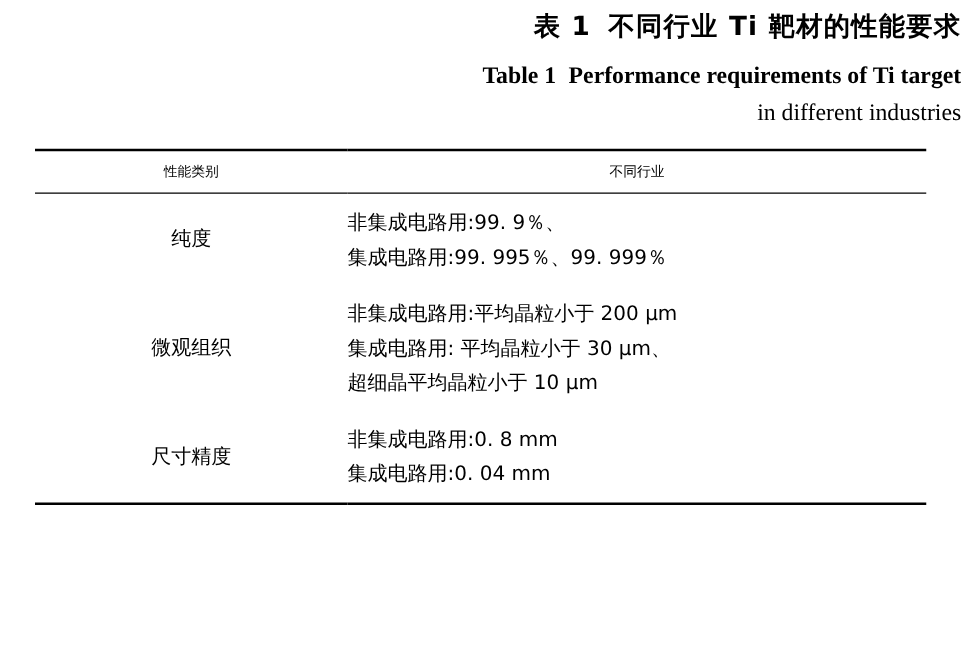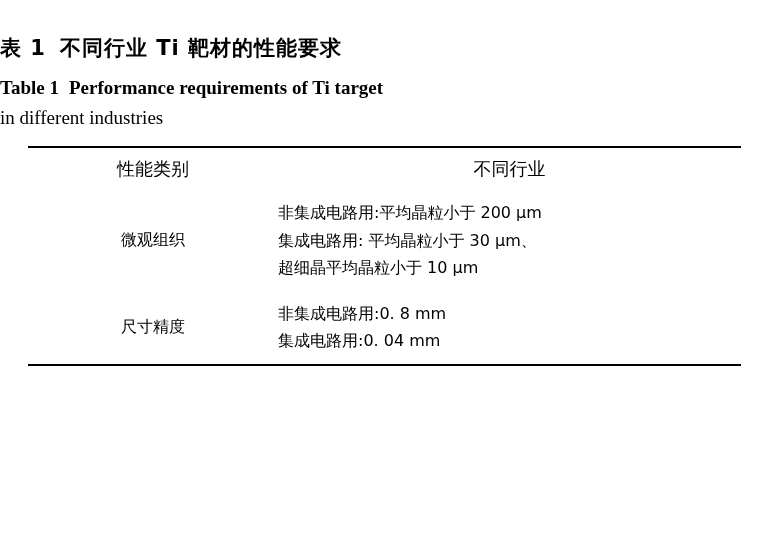--- a/index.html
+++ b/index.html
@@ -14,22 +14,22 @@
     color: #000000;
     overflow: hidden;
   }
   .page {
     width: 769px;
     height: 535px;
     box-sizing: border-box;
     position: relative;
   }
   .caption-block {
-    text-align: left;
-    padding-top: 34px;
+    text-align: right;
+    padding-top: 7px;
   }
   .caption-cn {
     font-family: "DejaVu Sans", sans-serif;
     font-weight: bold;
     font-size: 21px;
     letter-spacing: 1px;
     line-height: 1.4;
   }
   .caption-cn .cap-num {
     margin-right: 14px;
@@ -53,21 +53,21 @@
 
   table.tbl {
     width: 713px;
     margin: 14px auto 0 auto;
     border-collapse: collapse;
     table-layout: fixed;
   }
   table.tbl thead th {
     font-family: "DejaVu Sans", sans-serif;
     font-weight: normal;
-    font-size: 18px;
+    font-size: 11px;
     padding: 9px 0 9px 0;
     text-align: center;
   }
   .rule-top {
     border-top: 2.2px solid #000;
   }
   .rule-mid {
     border-top: 1px solid #000;
   }
   .rule-bot {
@@ -113,20 +113,27 @@
       <col style="width:463px">
     </colgroup>
     <thead>
       <tr class="rule-top">
         <th class="rule-top">性能类别</th>
         <th class="rule-top">不同行业</th>
       </tr>
     </thead>
     <tbody>
       <tr>
+        <td class="cat rule-mid">纯度</td>
+        <td class="req rule-mid">
+          <div class="req-line">非集成电路用:99. 9％、</div>
+          <div class="req-line">集成电路用:99. 995％、99. 999％</div>
+        </td>
+      </tr>
+      <tr>
         <td class="cat">微观组织</td>
         <td class="req">
           <div class="req-line">非集成电路用:平均晶粒小于 200 μm</div>
           <div class="req-line">集成电路用: 平均晶粒小于 30 μm、</div>
           <div class="req-line">超细晶平均晶粒小于 10 μm</div>
         </td>
       </tr>
       <tr>
         <td class="cat rule-bot">尺寸精度</td>
         <td class="req rule-bot">

